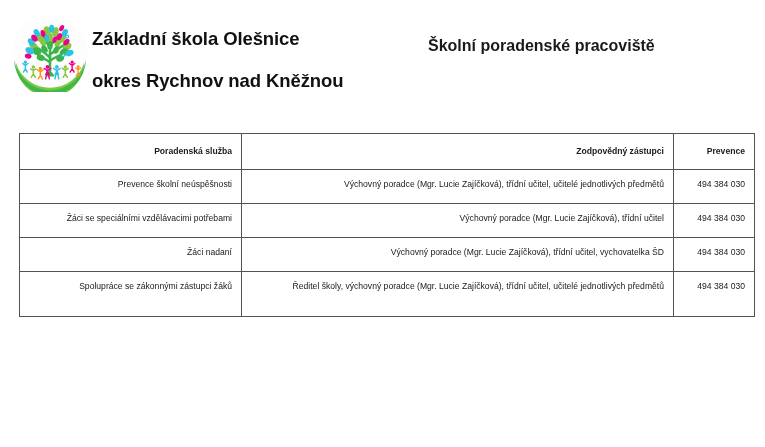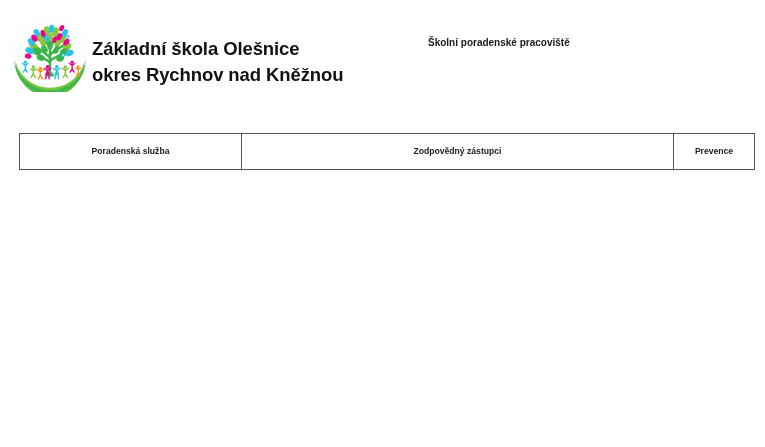--- a/index.html
+++ b/index.html
@@ -31,35 +31,35 @@
     left: 11px;
     top: 14px;
     width: 78px;
     height: 78px;
   }
   .logo svg { display: block; width: 78px; height: 78px; }
 
   .school-name {
     position: absolute;
     left: 92px;
-    top: 36px;
+    top: 26px;
     width: 320px;
     font-size: 18.5px;
     font-weight: bold;
     line-height: 26px;
     letter-spacing: -0.1px;
     color: #111111;
   }
-  .school-name .line2 { display: block; }
+  .school-name .line2 { display: block; margin-top: 16px; }
 
   .dept-title {
     position: absolute;
     left: 428px;
     top: 37px;
-    font-size: 10px;
+    font-size: 16px;
     font-weight: bold;
     color: #1a1a1a;
     white-space: nowrap;
   }
 
   
   .table-wrap {
     position: absolute;
     left: 19px;
     top: 133px;
@@ -69,21 +69,21 @@
     border-collapse: collapse;
     width: 735px;
     table-layout: fixed;
     font-size: 8.6px;
   }
   table.services th,
   table.services td {
     border: 1px solid #535353;
     padding: 8px 9px 8px 9px;
     vertical-align: top;
-    text-align: center;
+    text-align: right;
     line-height: 13px;
     color: #202020;
   }
   table.services th {
     font-weight: bold;
     height: 36px;
     vertical-align: middle;
   }
   table.services td {
     height: 34px;
@@ -229,15 +229,35 @@
       <col class="c-contact">
     </colgroup>
     <thead>
       <tr>
         <th>Poradenská služba</th>
         <th>Zodpovědný zástupci</th>
         <th>Prevence</th>
       </tr>
     </thead>
     <tbody>
+      <tr>
+        <td>Prevence školní neúspěšnosti</td>
+        <td>Výchovný poradce (Mgr. Lucie Zajíčková), třídní učitel, učitelé jednotlivých předmětů</td>
+        <td>494 384 030</td>
+      </tr>
+      <tr>
+        <td>Žáci se speciálními vzdělávacimi potřebami</td>
+        <td>Výchovný poradce (Mgr. Lucie Zajíčková), třídní učitel</td>
+        <td>494 384 030</td>
+      </tr>
+      <tr>
+        <td>Žáci nadaní</td>
+        <td>Výchovný poradce (Mgr. Lucie Zajíčková), třídní učitel, vychovatelka ŠD</td>
+        <td>494 384 030</td>
+      </tr>
+      <tr>
+        <td class="tall">Spolupráce se zákonnými zástupci žáků</td>
+        <td class="tall">Ředitel školy, výchovný poradce (Mgr. Lucie Zajíčková), třídní učitel, učitelé jednotlivých předmětů</td>
+        <td class="tall">494 384 030</td>
+      </tr>
     </tbody>
   </table>
 </div>
 
 </body></html>

